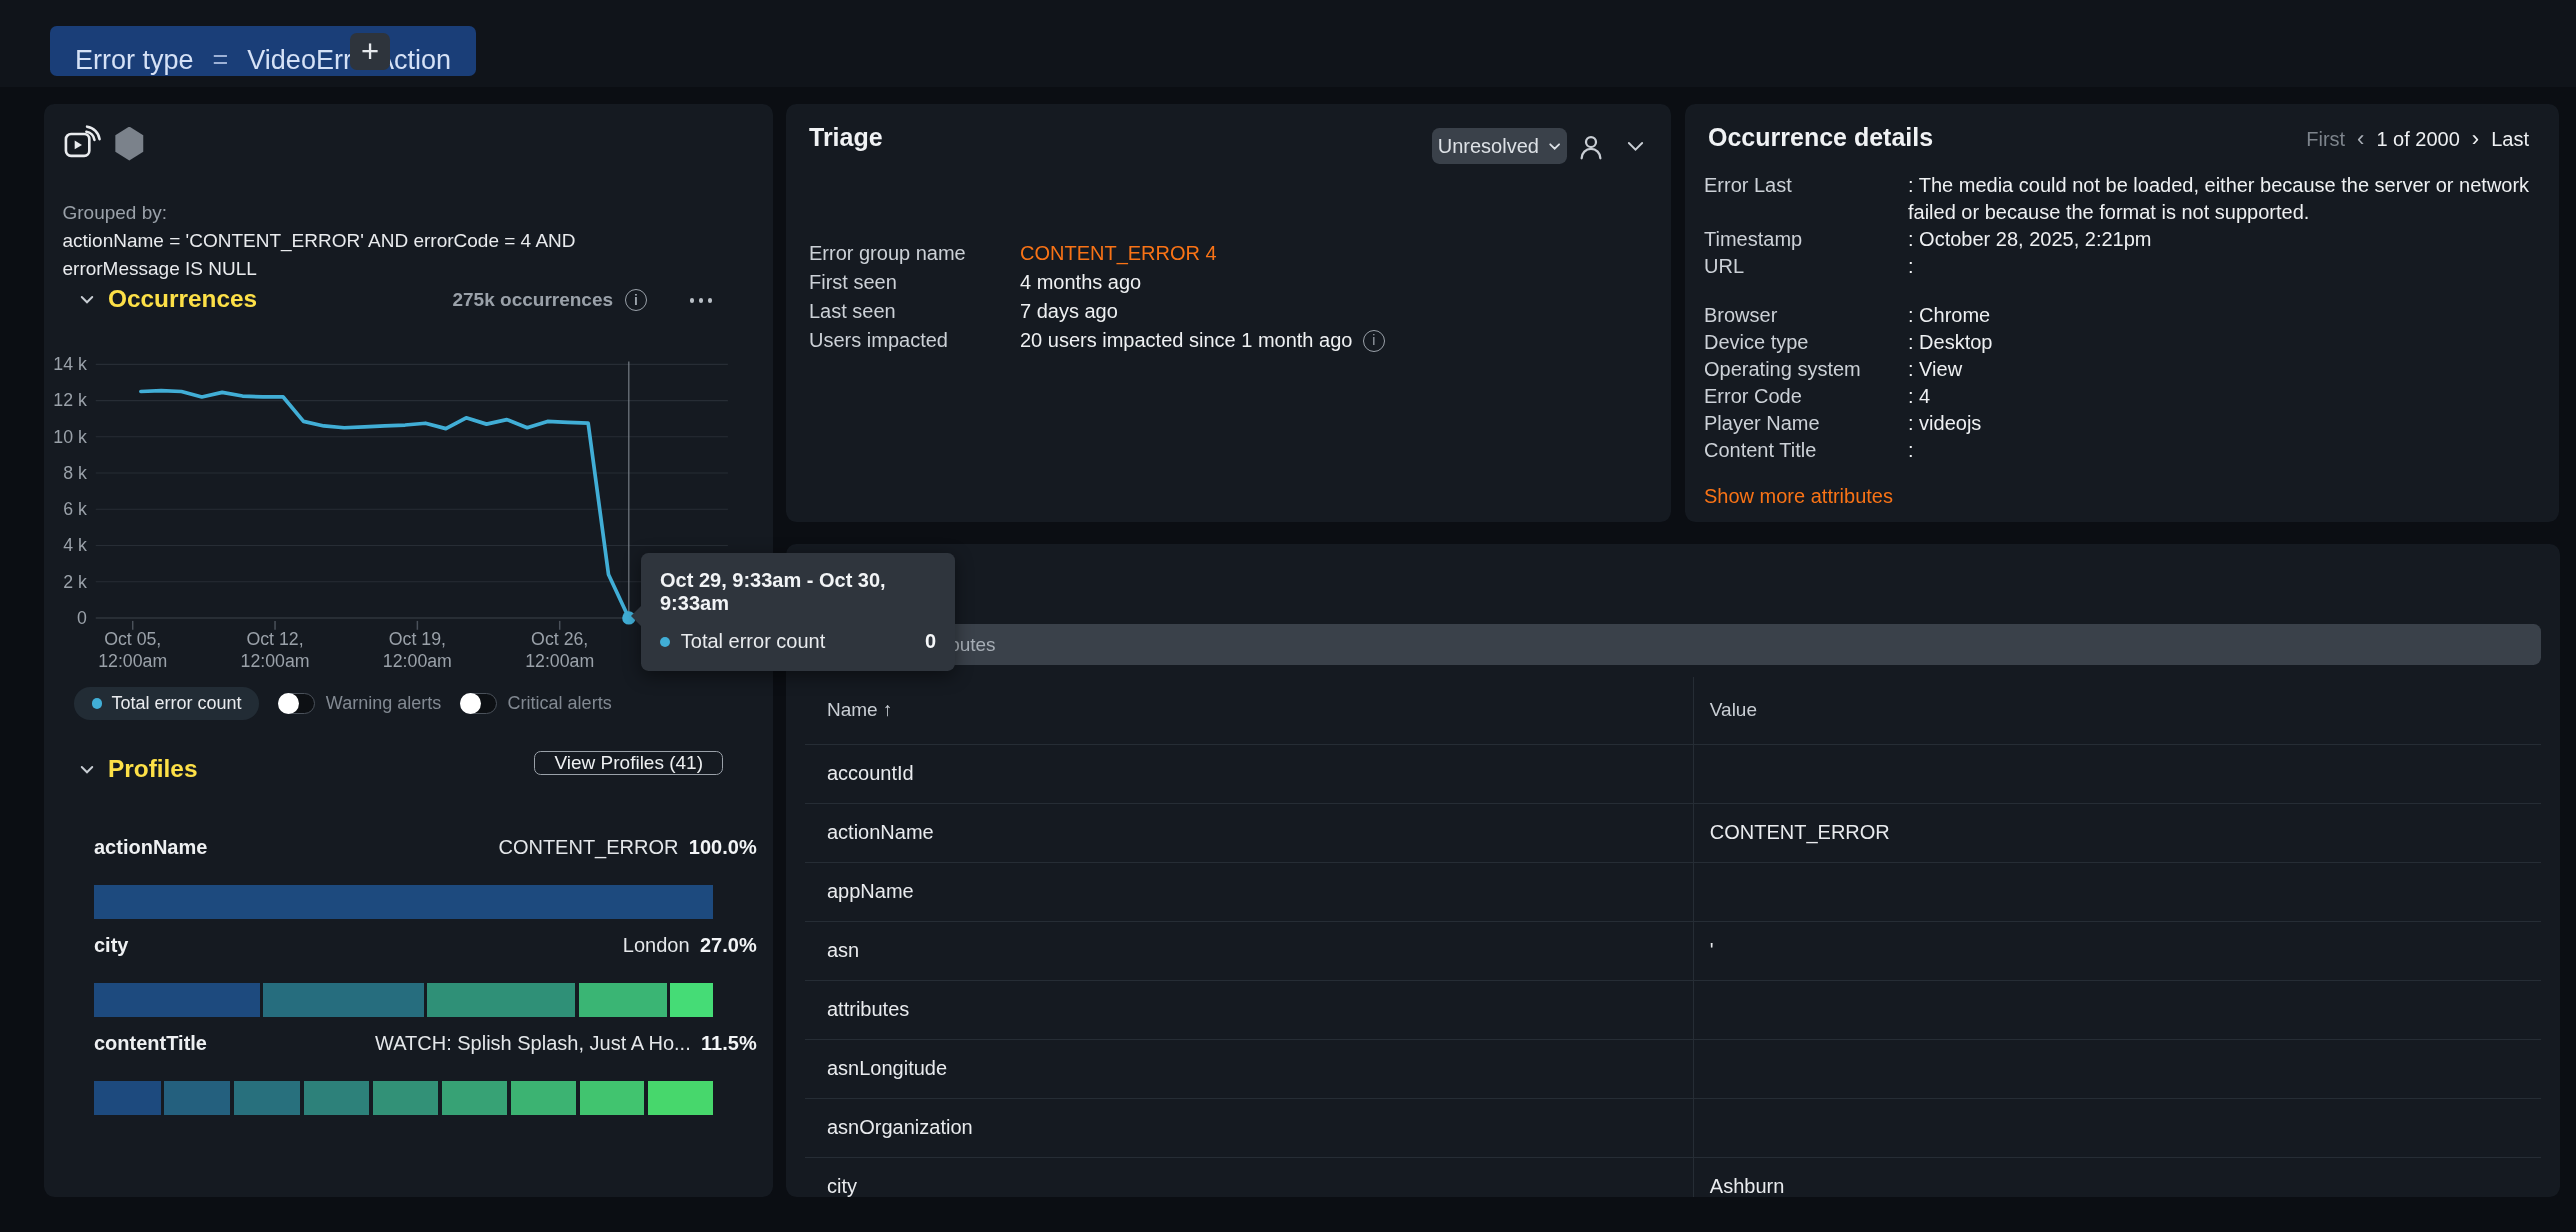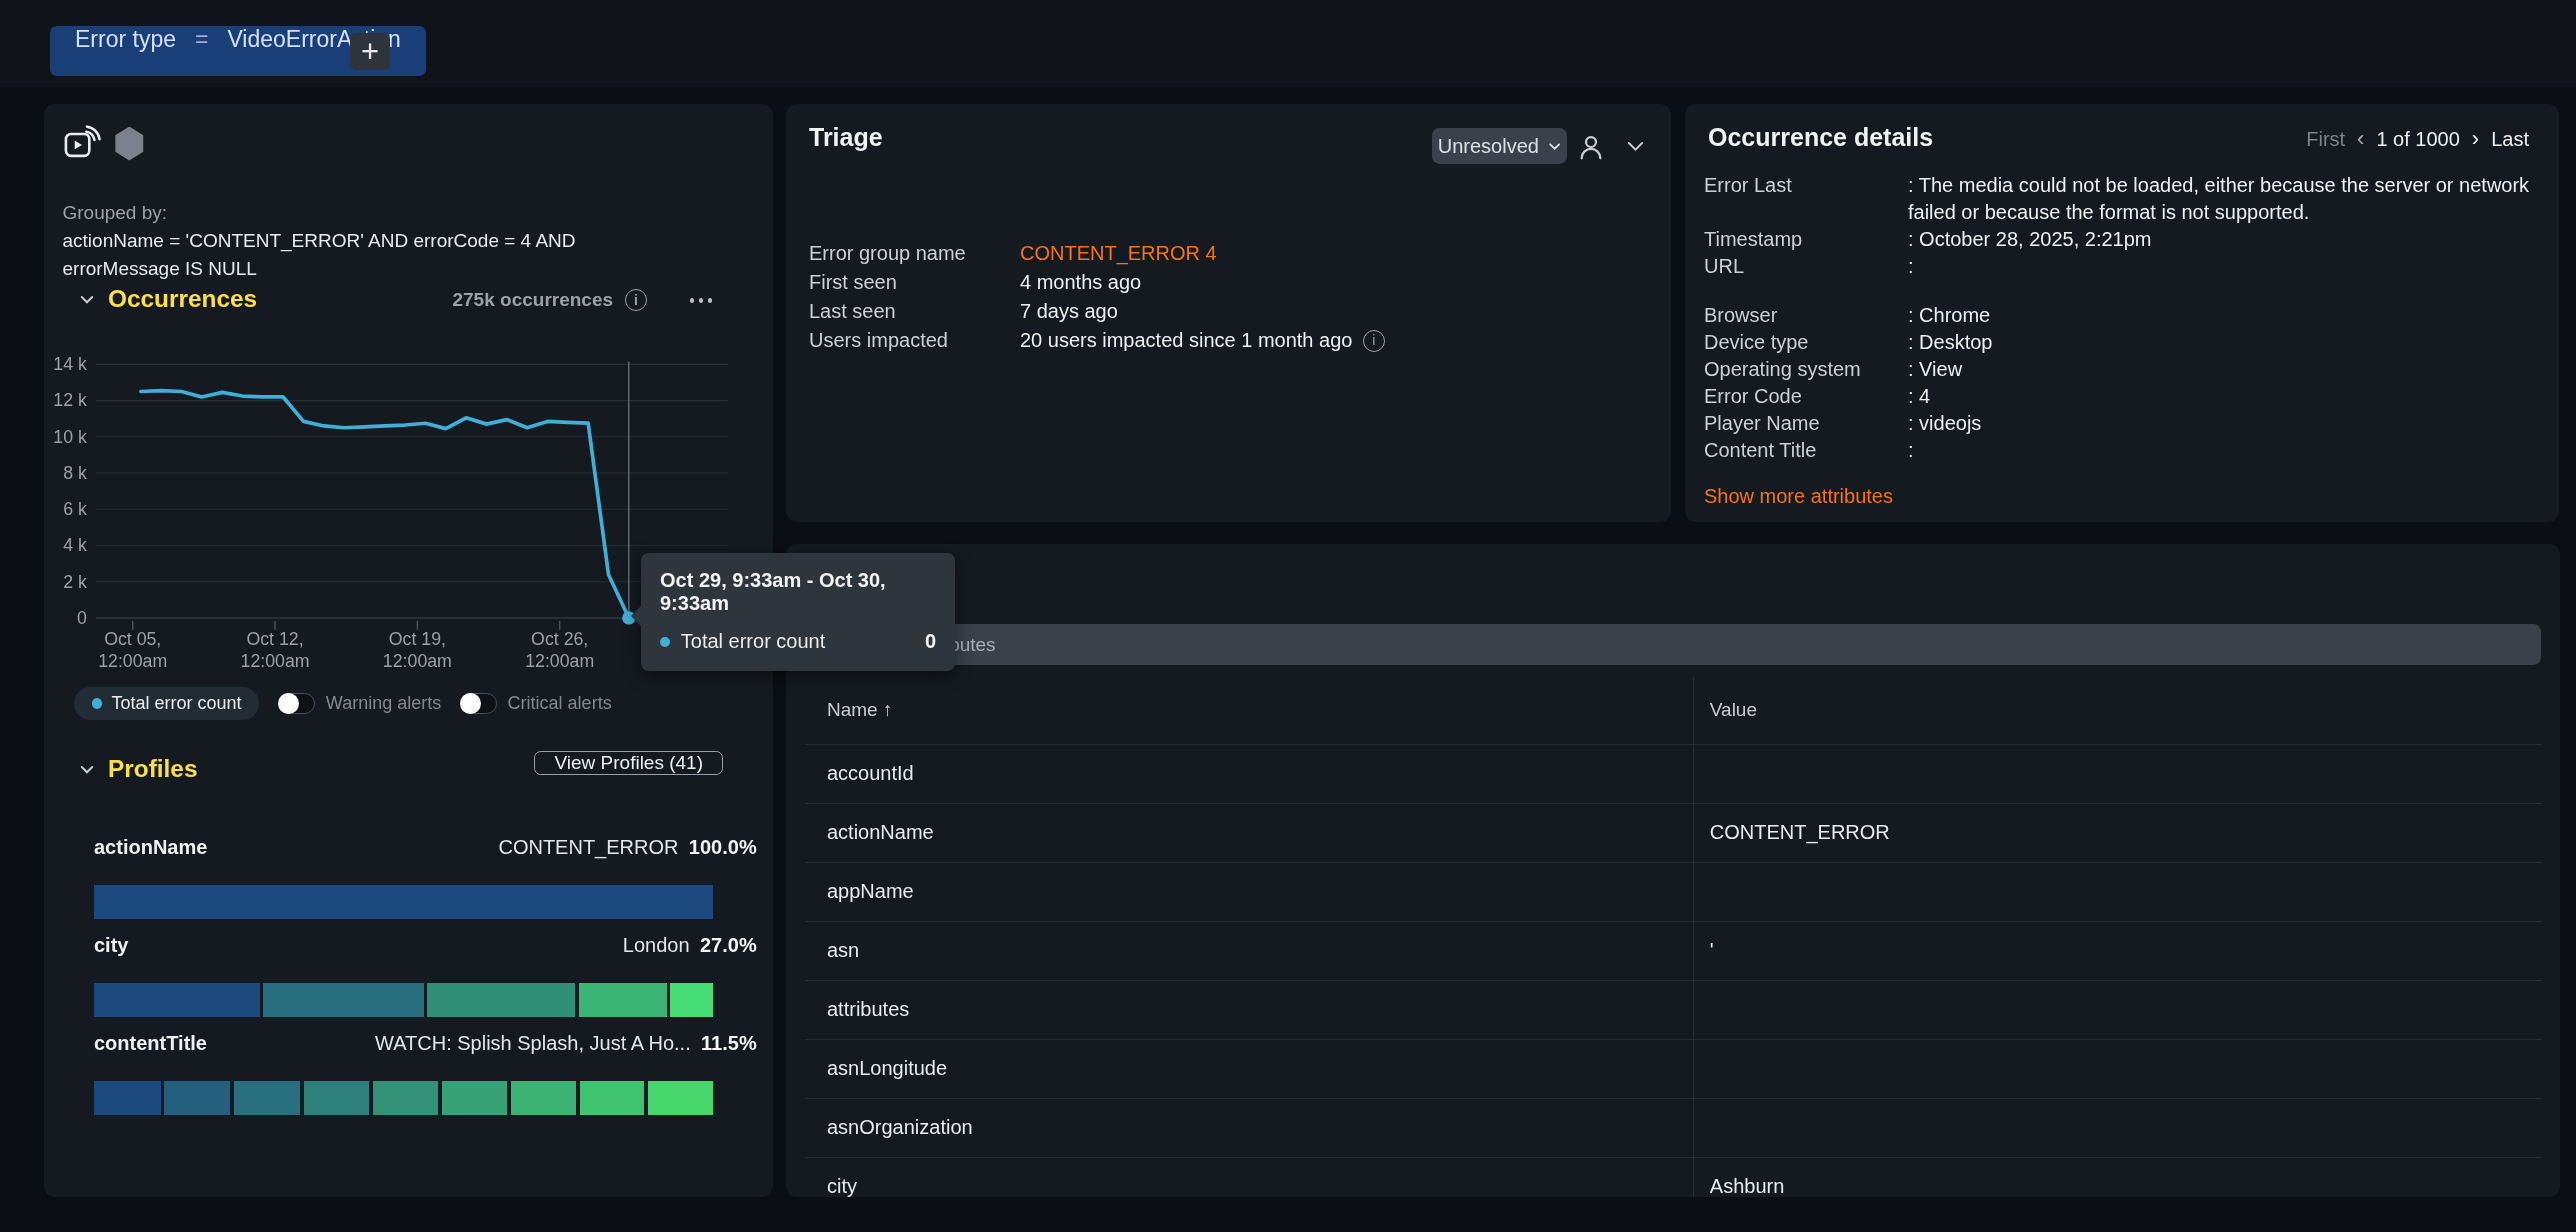--- a/index.html
+++ b/index.html
@@ -3,22 +3,22 @@
 <meta charset="utf-8">
 <style>
   * { margin:0; padding:0; box-sizing:border-box; }
   html,body { background:#07090c; }
   body { font-family:"Liberation Sans","DejaVu Sans",sans-serif; color:#e9ebee; }
   #app { position:relative; width:2576px; height:1233px; background:#0b0e13; overflow:hidden; }
 
   
   .topbar { position:absolute; left:0; top:0; width:2576px; height:87px; background:#10141a; }
   .filter-chip { position:absolute; left:50px; top:26px; height:50px; padding:0 25px;
-    background:#1a3e78; border-radius:6.7px; display:flex; align-items:flex-start; gap:19px;
-    font-size:23px; color:#d5e1f6; cursor:default; }
+    background:#1a3e78; border-radius:6.7px; display:flex; align-items:flex-end; gap:19px;
+    font-size:27px; color:#d5e1f6; cursor:default; }
   .filter-chip .op { color:#9db1d6; }
   .add-filter { position:absolute; left:350px; top:33px; width:40px; height:37px; background:#2e343c;
     border-radius:6.7px; display:flex; align-items:center; justify-content:center;
     color:#e6e9ed; font-size:31px; font-weight:300; line-height:1; }
 
   
   .panel { position:absolute; background:#151a21; border-radius:10.4px; }
   #left-panel  { left:44px;  top:104px; width:729px;  height:1093px; }
   #triage-panel{ left:786px; top:104px; width:885px; height:418px; }
   #od-panel    { left:1685px; top:104px; width:874px; height:418px; }
@@ -313,21 +313,21 @@
       </div>
     </div>
   </div>
 
   <div id="od-panel" class="panel">
     <div class="panel-title">Occurrence details</div>
 
     <div class="od-pagination">
       <span class="pg-dim">First</span>
       <span class="pg-arrow">‹</span>
-      <span class="pg-white">1 of 1000</span>
+      <span class="pg-white">1 of 2000</span>
       <span class="pg-arrow pg-white">›</span>
       <span class="pg-white">Last</span>
     </div>
 
     <div class="od-fields" id="od-fields"><div class="od-row">
           <span class="od-label">Error Last</span>
           <span class="od-value">: The media could not be loaded, either because the server or network failed or because the format is not supported.</span>
         </div><div class="od-row">
           <span class="od-label">Timestamp</span>
           <span class="od-value">: October 28, 2025, 2:21pm</span>

